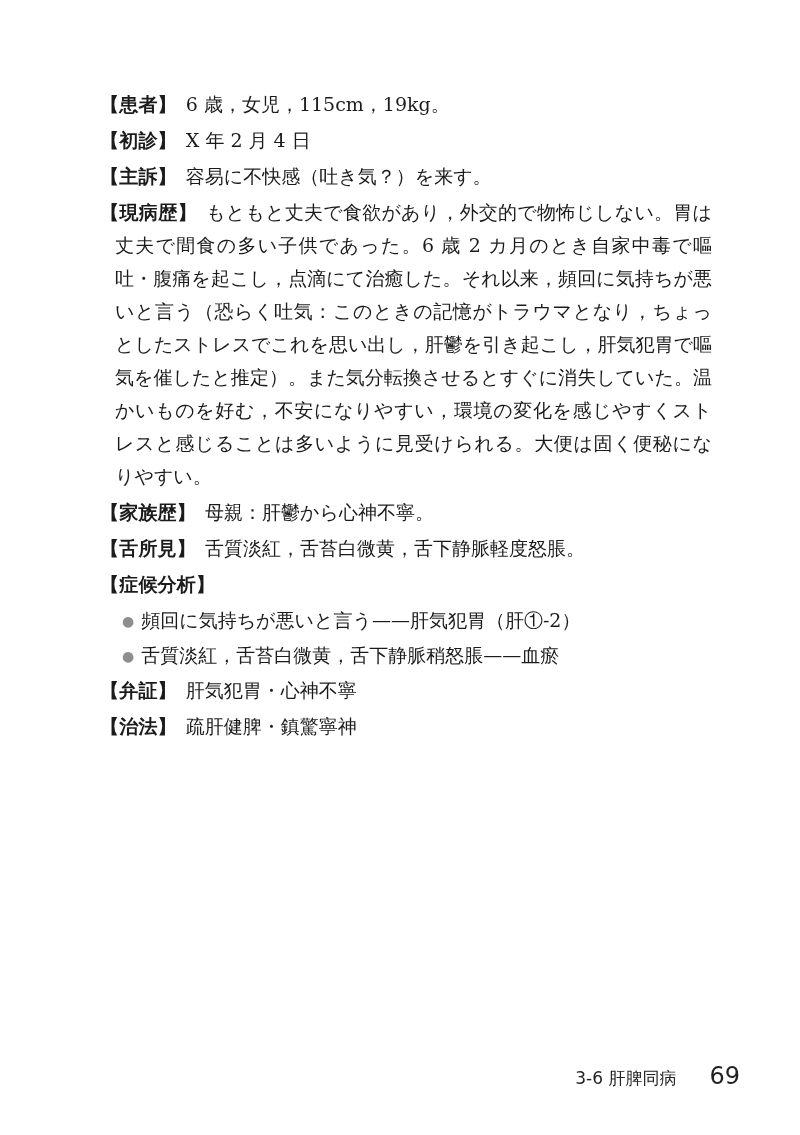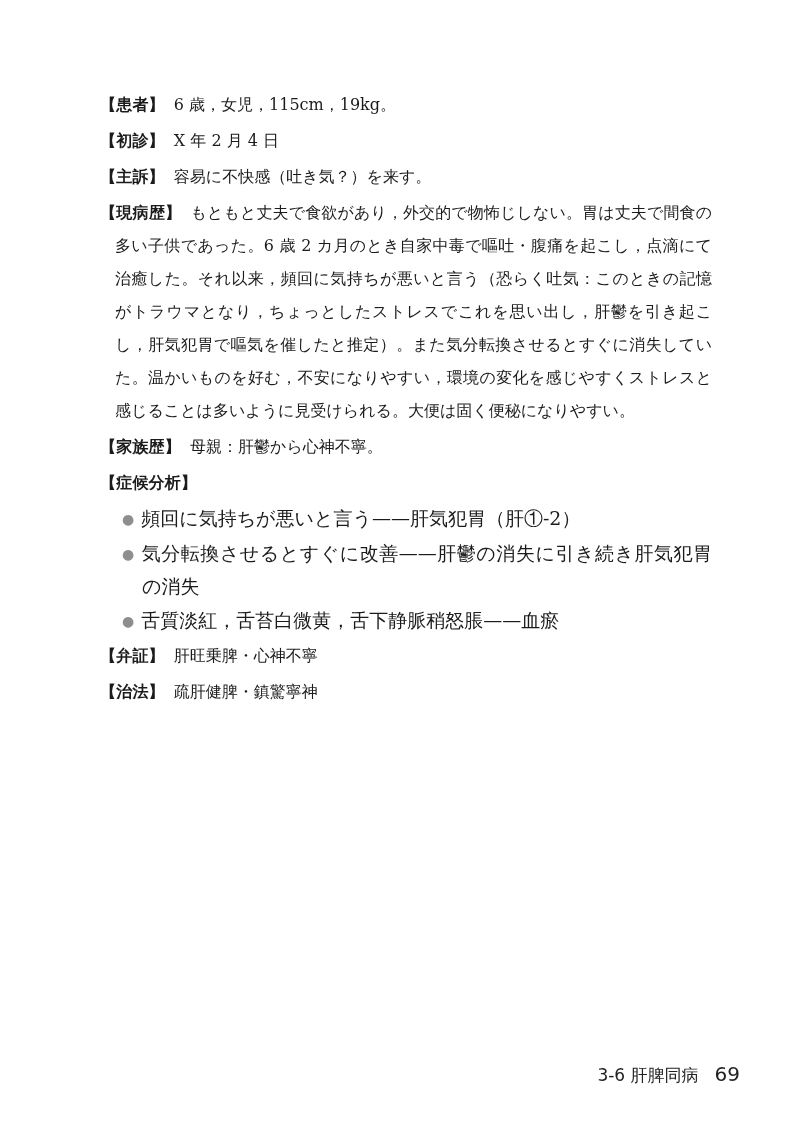--- a/index.html
+++ b/index.html
@@ -18,21 +18,21 @@
     font-family: "DejaVu Serif", "Liberation Serif", serif;
   }
   .content {
     position: absolute;
     left: 100px;
     top: 88px;
     width: 612px;
   }
   
   .sec {
-    font-size: 16px;
+    font-size: 19px;
     line-height: 33px;
     text-align: justify;
     padding-left: 15px;
     text-indent: -15px;
     margin: 0 0 3px 0;
   }
   .sec-label {
     font-family: "DejaVu Sans", "Liberation Sans", sans-serif;
     font-weight: 700;
     margin-right: 9px;
@@ -62,26 +62,26 @@
   .bullet-note {
     font-size: 15px;
     margin-left: 7px;
   }
   .footer {
     position: absolute;
     top: 1062px;
     right: 60px;
     display: flex;
     align-items: baseline;
-    gap: 16px;
+    gap: 33px;
     font-family: "DejaVu Sans", "Liberation Sans", sans-serif;
     color: #222222;
   }
   .footer-chapter { font-size: 17px; }
-  .footer-page { font-size: 20px; }
+  .footer-page { font-size: 24px; }
 </style>
 </head>
 <body>
 
 <div class="page">
   <div class="content">
 
     <div class="sec">
       <span class="sec-label">【患者】</span><span class="sec-body">6 歳，女児，115cm，19kg。</span>
     </div>
@@ -96,43 +96,43 @@
 
     <div class="sec">
       <span class="sec-label">【現病歴】</span><span class="sec-body">もともと丈夫で食欲があり，外交的で物怖じしない。胃は丈夫で間食の多い子供であった。6 歳 2 カ月のとき自家中毒で嘔吐・腹痛を起こし，点滴にて治癒した。それ以来，頻回に気持ちが悪いと言う（恐らく吐気：このときの記憶がトラウマとなり，ちょっとしたストレスでこれを思い出し，肝鬱を引き起こし，肝気犯胃で嘔気を催したと推定）。また気分転換させるとすぐに消失していた。温かいものを好む，不安になりやすい，環境の変化を感じやすくストレスと感じることは多いように見受けられる。大便は固く便秘になりやすい。</span>
     </div>
 
 
     <div class="sec">
       <span class="sec-label">【家族歴】</span><span class="sec-body">母親：肝鬱から心神不寧。</span>
     </div>
 
+    <div class="sec">
+      <span class="sec-label">【舌所見】</span><span class="sec-body">舌質淡紅，舌苔白微黄，舌下静脈軽度怒脹。</span>
+    </div>
 
 
     <div class="sec">
       <span class="sec-label">【症候分析】</span>
     </div>
 
 
     <div class="bullet-row">
       <span class="bullet-mark">●</span><span>頻回に気持ちが悪いと言う——肝気犯胃（肝①-2）</span>
     </div>
 
-    <div class="bullet-row">
-      <span class="bullet-mark">●</span><span>気分転換させるとすぐに改善——肝鬱の消失に引き続き肝気犯胃の消失</span>
-    </div>
 
 
 
     <div class="bullet-row">
       <span class="bullet-mark">●</span><span>舌質淡紅，舌苔白微黄，舌下静脈稍怒脹——血瘀</span>
     </div>
 
     <div class="sec">
-      <span class="sec-label">【弁証】</span><span class="sec-body">肝旺乗脾・心神不寧</span>
+      <span class="sec-label">【弁証】</span><span class="sec-body">肝気犯胃・心神不寧</span>
     </div>
 
     <div class="sec">
       <span class="sec-label">【治法】</span><span class="sec-body">疏肝健脾・鎮驚寧神</span>
     </div>
 
   </div>
 
   <div class="footer">
     <span class="footer-chapter">3-6 肝脾同病</span>

